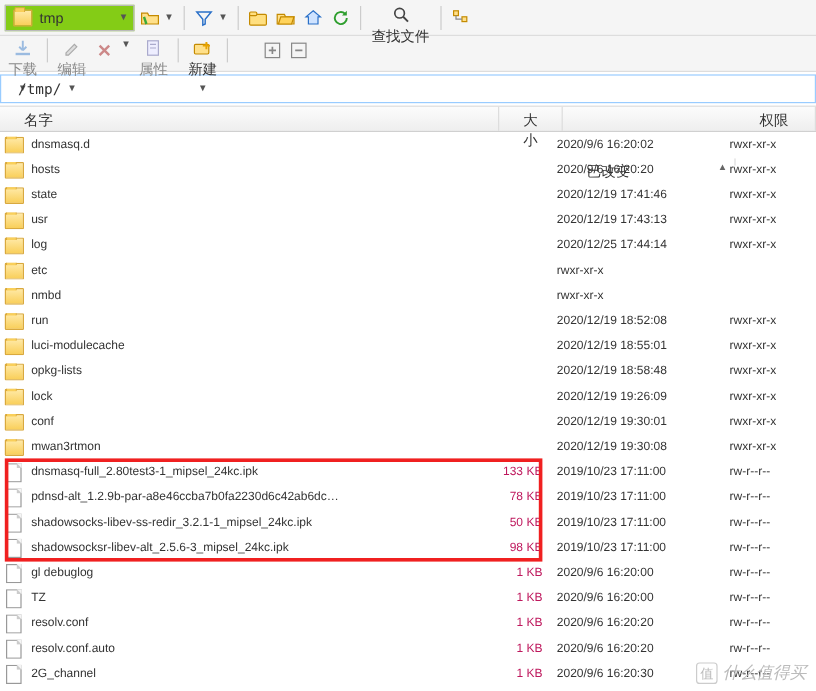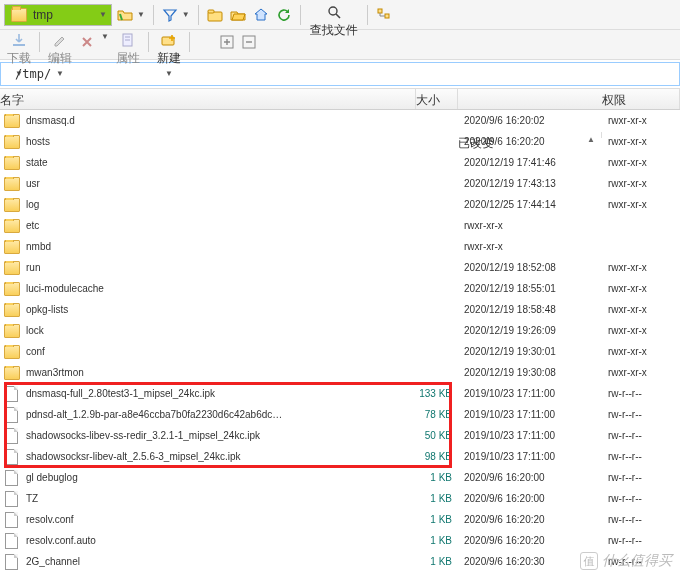--- a/index.html
+++ b/index.html
@@ -63,39 +63,39 @@
   .header {
     height: 22px;
     display: flex;
     border-top: 1px solid #ddd;
     border-bottom: 1px solid #d0d0d0;
     background: linear-gradient(#fcfcfc,#eee);
     font-size: 12px;
     color: #333;
   }
   .header .col {
-    padding: 3px 0;
+    padding: 3px 20px;
     border-right: 1px solid #ddd;
     position: relative;
   }
   .col-name { flex: 0 0 416px; }
   .col-size { flex: 0 0 42px; text-align: left; font-family: Liberation Mono, monospace; }
   .col-modified { flex: 0 0 144px; position:relative;margin-top:43px; }
   .col-perm { flex: 1; }
   .sort-arrow { position:absolute; right:6px; top:3px; font-size:8px; color:#666;}
   .rows { }
   .row {
     display: flex;
     height: 21px;
     align-items: center;
     font-size: 10px;
     color: #333;
   }
   .c-name { flex: 0 0 416px; display:flex; align-items:center; padding-left:4px; white-space:nowrap; overflow:hidden; text-overflow:ellipsis;}
-  .c-size { flex: 0 0 42px; text-align: right; padding-right:6px; color:#0f766e;}
+  .c-size { flex: 0 0 42px; text-align: right; padding-right:6px; color:#be185d;}
   .c-mod  { flex: 0 0 144px; padding-left:6px;}
   .c-perm { flex: 1; padding-left:6px;}
   .ficon {
     width: 16px; height: 14px; flex:0 0 16px;
     background: linear-gradient(#ffe9a6,#f9cf5a);
     border: 1px solid #d9a93e;
     border-radius: 1px;
     margin-right: 6px;
     position: relative;
   }

